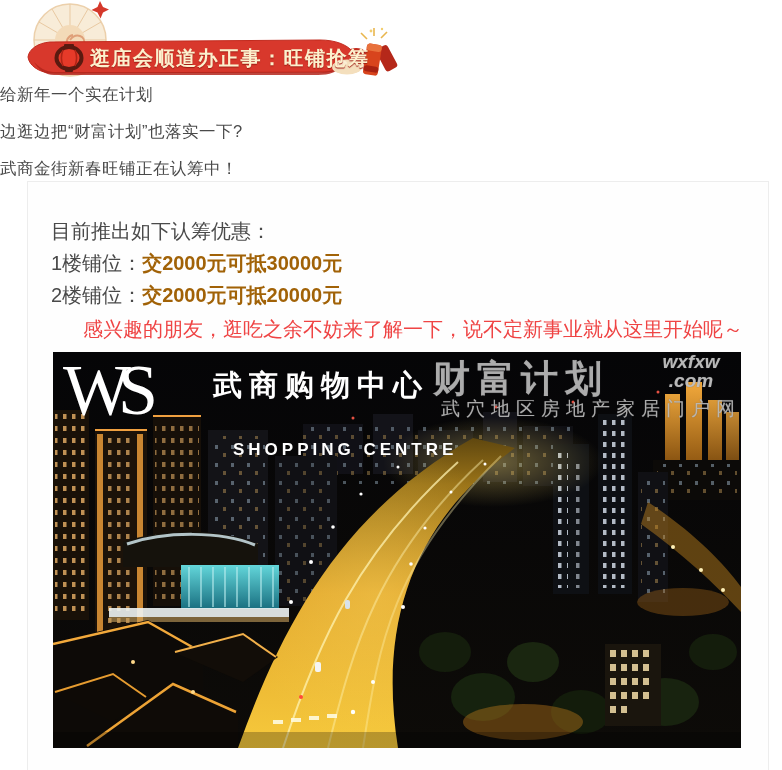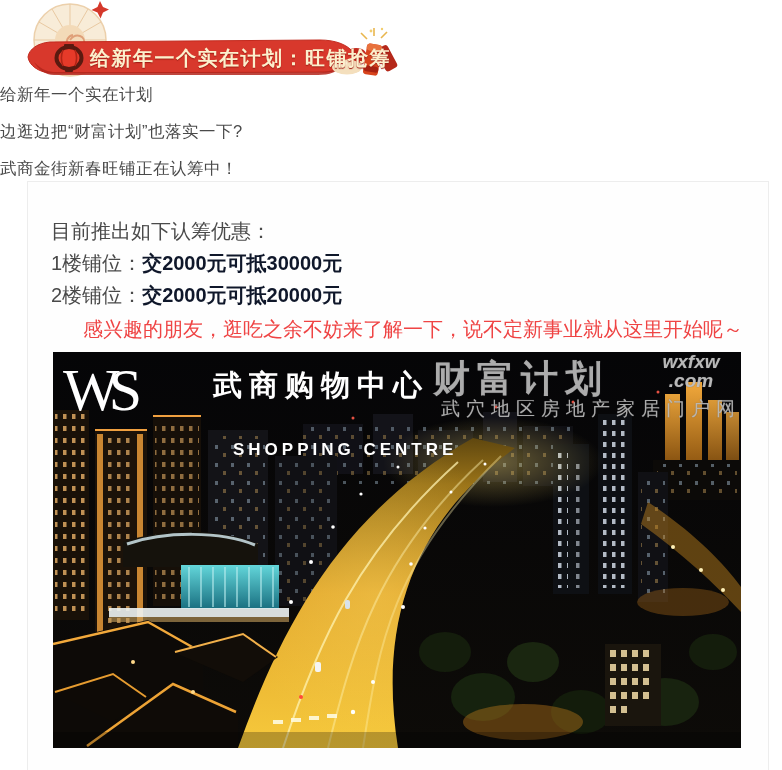--- a/index.html
+++ b/index.html
@@ -26,35 +26,35 @@
     margin:0 0 20px 0; letter-spacing:0.5px;
   }
 
   
   .content-box {
     position:absolute; left:27px; top:181px; width:742px; height:600px;
     background:#fefefe; border:1px solid #ededed; border-bottom:none;
   }
   .offers { padding:40px 0 0 23px; }
   .offers p { font-size:20px; line-height:18px; margin:0 0 14px 0; color:#4a4a4a; }
-  .offers .offer-line .offer-value { font-weight:bold; color:#0f172a; }
+  .offers .offer-line .offer-value { font-weight:bold; color:#a16207; }
   .offers .closing { text-indent:32px; margin-top:16px; color:#ef4444; }
 
   
   .photo {
     position:absolute; left:25px; top:170px; width:688px; height:396px;
     background:#070709; overflow:hidden;
   }
   .photo svg.city { position:absolute; left:0; top:0; width:688px; height:396px; display:block; }
 
   .ws-logo { position:absolute; left:8px; top:2px; color:#ffffff; }
   .ws-monogram {
     position:absolute; left:2px; top:-6px;
     font-family:"Liberation Serif","DejaVu Serif",serif;
-    font-size:60px; line-height:84px; letter-spacing:-0.18em; font-weight:normal;
+    font-size:72px; line-height:84px; letter-spacing:-0.18em; font-weight:normal;
   }
   .ws-name {
     position:absolute; left:152px; top:12px; white-space:nowrap;
     font-size:29px; font-weight:bold; letter-spacing:7px;
   }
   .ws-sub {
     position:absolute; left:172px; top:46px; white-space:nowrap;
     font-size:17px; font-weight:bold; letter-spacing:4px;margin-top:40px;
   }
 
@@ -130,21 +130,21 @@
       <circle cx="371" cy="31" r="1.4" fill="#f2cd6e"></circle>
       <circle cx="382" cy="29" r="1.2" fill="#f2cd6e"></circle>
       <rect x="380" y="46" width="13" height="25" rx="3" fill="#b5281a" transform="rotate(-28 386 58)"></rect>
       <g transform="rotate(9 372 59)">
         <rect x="365" y="44" width="15" height="31" rx="3" fill="#d8441d"></rect>
         <rect x="365" y="44" width="15" height="7" rx="3" fill="#e8713c"></rect>
         <rect x="365" y="66" width="15" height="6" rx="3" fill="#a82212"></rect>
       </g>
     </g>
   </svg>
-  <span class="banner-title">给新年一个实在计划：旺铺抢筹</span>
+  <span class="banner-title">逛庙会顺道办正事：旺铺抢筹</span>
 </div>
 
 <div class="intro">
   <p>给新年一个实在计划</p>
   <p>边逛边把“财富计划”也落实一下?</p>
   <p>武商金街新春旺铺正在认筹中！</p>
 </div>
 
 <div class="content-box">
   <div class="offers">

